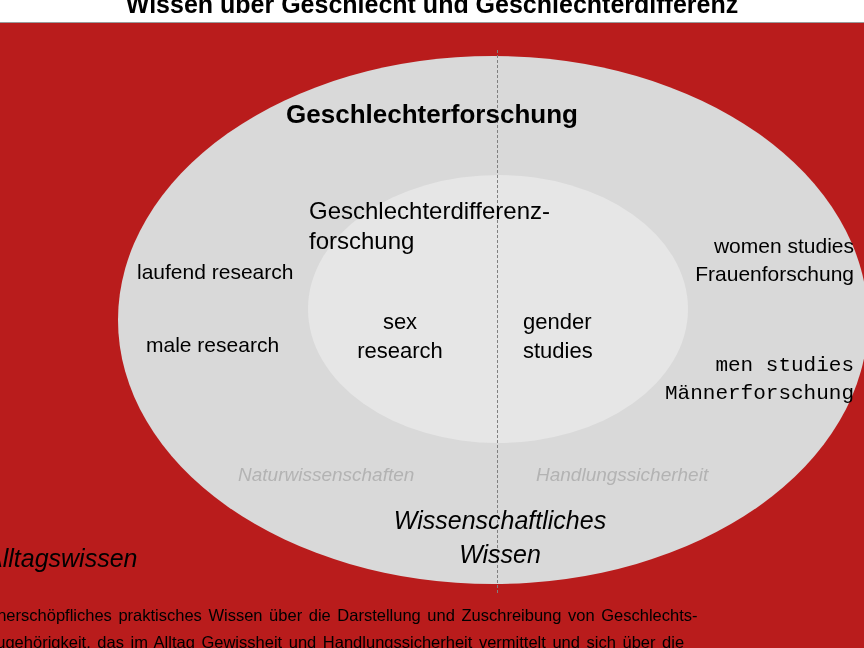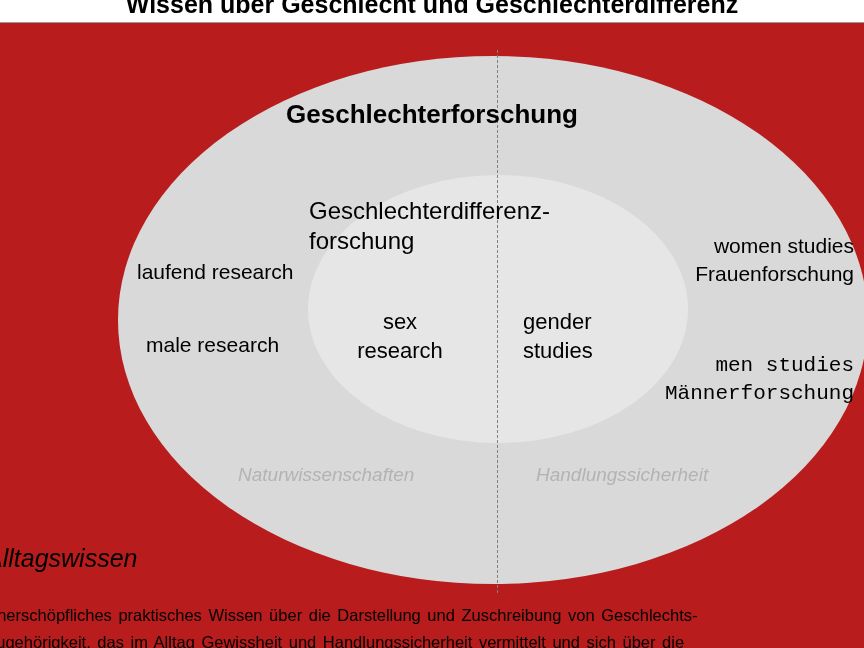--- a/index.html
+++ b/index.html
@@ -204,20 +204,22 @@
   <div class="lbl" id="label-women-studies" style="white-space: pre-line;">women studies
 Frauenforschung</div>
 
   <div class="lbl" id="label-men-studies" style="white-space: pre-line; font-family: Liberation Mono, monospace;">men studies
 Männerforschung</div>
 
   <div class="lbl" id="label-naturwissenschaften">Naturwissenschaften</div>
 
   <div class="lbl" id="label-kulturwissenschaften">Handlungssicherheit</div>
 
+  <div class="lbl" id="label-wissenschaftliches-wissen" style="white-space: pre-line;">Wissenschaftliches
+Wissen</div>
 
   <div class="lbl" id="label-alltagswissen">Alltagswissen</div>
 
   <div id="body-text" style="white-space: pre-line;">unerschöpfliches praktisches Wissen über die Darstellung und Zuschreibung von Geschlechts-
 zugehörigkeit, das im Alltag Gewissheit und Handlungssicherheit vermittelt und sich über die
 Generalisierung von Einzelfällen laufend weiter entwickelt</div>
 
 </div>
 
 </body></html>

